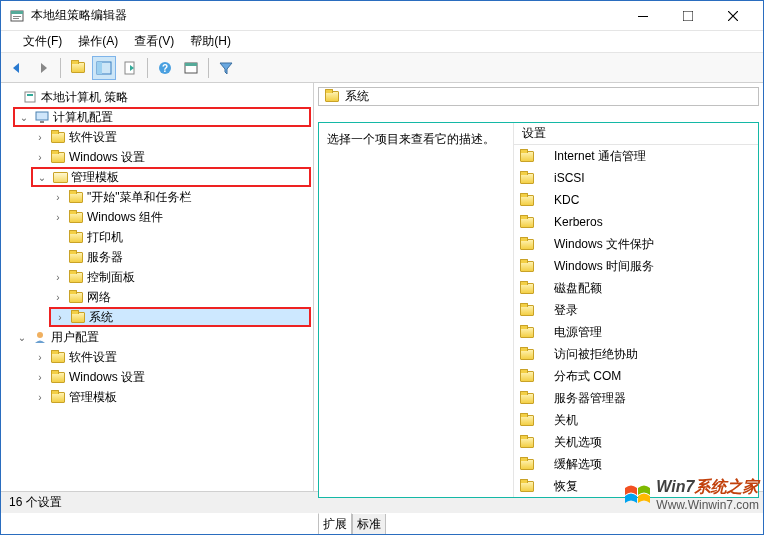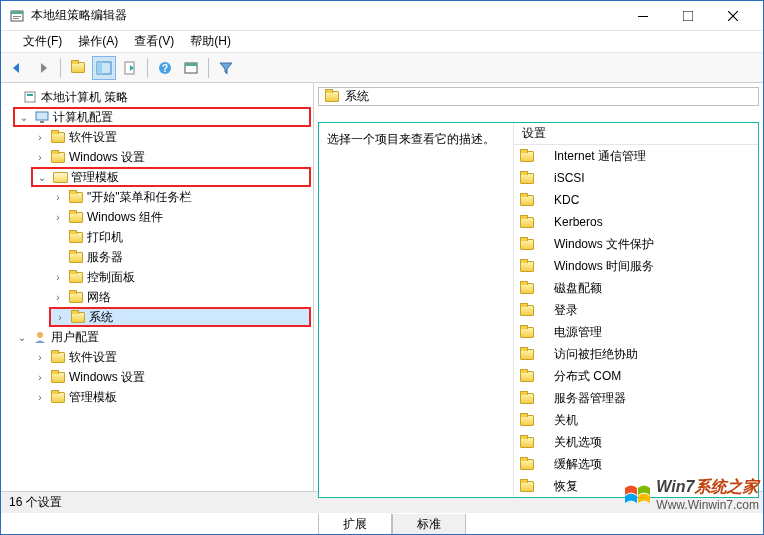--- a/index.html
+++ b/index.html
@@ -30,21 +30,21 @@
 .hl-red { border: 2px solid #e22; }
 .rightpane { flex: 1; display: flex; flex-direction: column; background: #fff; }
 .header-folder { height: 24px; background: #fff; border: 1px solid #c0c0c0; margin: 4px; display: flex; align-items: center; padding: 0 6px; gap: 6px; }
 .content { flex: 1; display: flex; margin: 12px 4px; border: 1px solid #14b8a6; position: relative; background: #fff; }
 .leftcol { width: 195px; padding: 8px; border-right: 1px solid #e5e5e5; }
 .rightcol { flex: 1; display: flex; flex-direction: column; }
 .colhead { height: 22px; border-bottom: 1px solid #e5e5e5; display: flex; align-items: center; padding: 0 8px; background: #fff; font-family: Liberation Mono, monospace; }
 .list { flex: 1; overflow-y: scroll; overflow-x: hidden; }
 .listitem { display: flex; align-items: center; height: 22px; padding: 0 6px; gap: 20px; cursor: default; }
 .tabs { height: 22px; display: flex; align-items: flex-end; margin: 0 4px 4px; gap: 0; }
-.tab { padding: 2px 24px; border: 1px solid #c0c0c0; border-top: none; background: #f0f0f0; font-size: 12px; cursor: default; position: relative; top: 4px; }
+.tab { padding: 2px 4px; border: 1px solid #c0c0c0; border-top: none; background: #f0f0f0; font-size: 12px; cursor: default; position: relative; top: 4px; }
 .tab.active { background: #fff; border-top: 1px solid #fff; z-index: 1; }
 .statusbar { height: 22px; border-top: 1px solid #d0d0d0; display: flex; align-items: center; padding: 0 8px; background: #f0f0f0; }
 .watermark { position: absolute; right: 4px; bottom: 22px; pointer-events: none; display: flex; align-items: center; gap: 4px; }
 .watermark .t1 { font-size: 16px; font-weight: bold; font-style: italic; }
 .watermark .t2 { font-size: 12px; color: #555; }
 .win7 { color: #404040; }
 .sys { color: #c2410c; }
 
 .list::-webkit-scrollbar { width: 16px; }
 .list::-webkit-scrollbar-track { background: #f0f0f0; }

